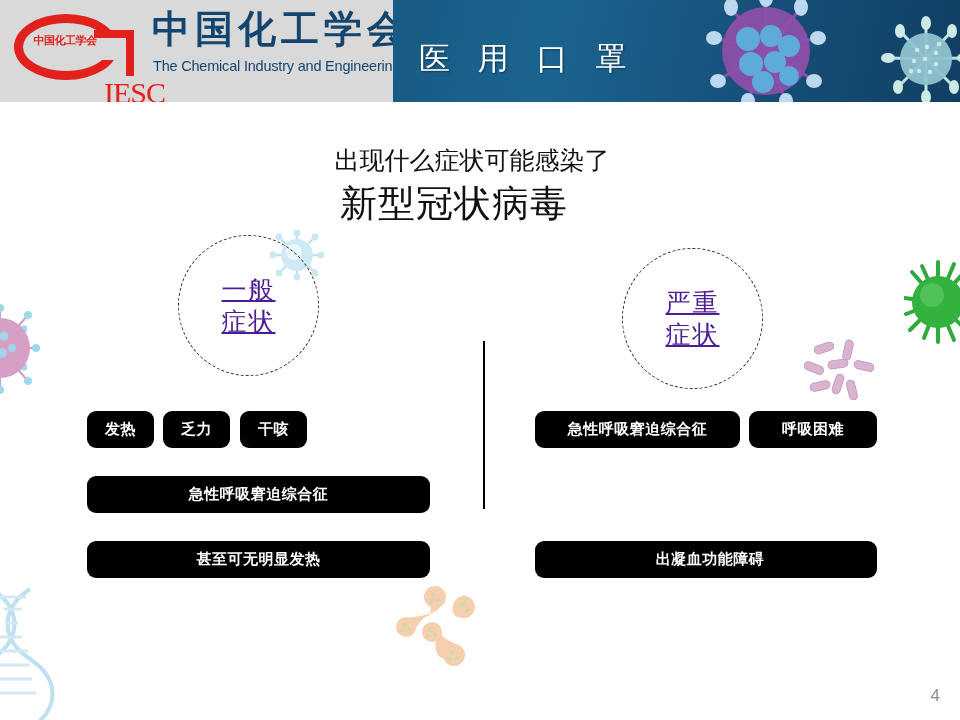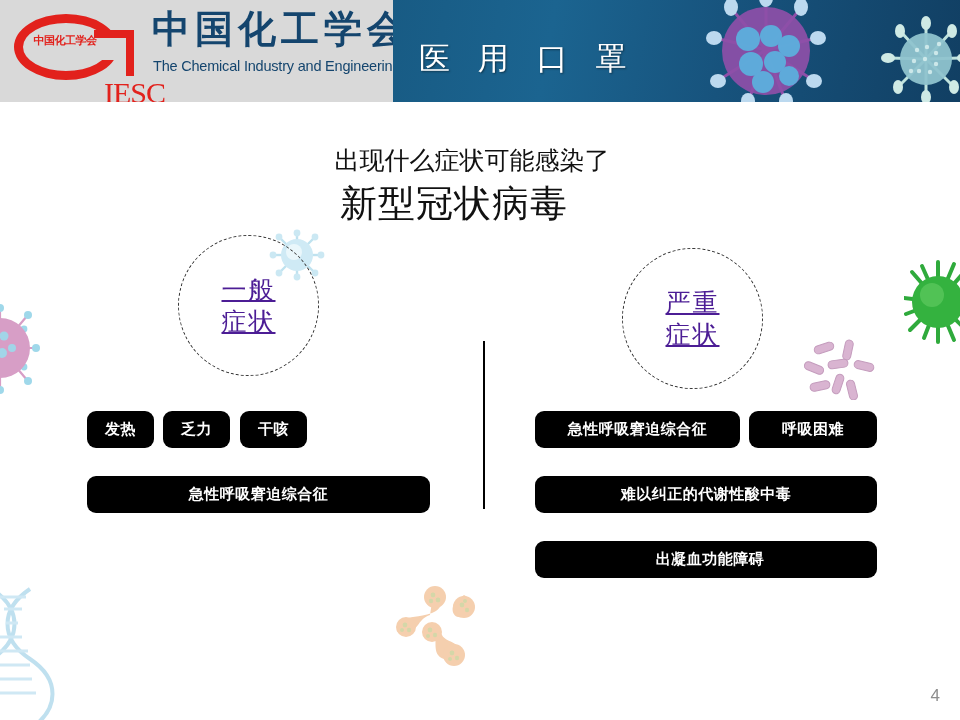--- a/index.html
+++ b/index.html
@@ -465,21 +465,21 @@
     <span class="cl">严重</span>
     <span class="cl">症状</span>
   </div>
 
   <div id="divider"></div>
 
   <div class="pill" style="left:87px; top:411px; width:67px; height:37px;">发热</div>
   <div class="pill" style="left:163px; top:411px; width:67px; height:37px;">乏力</div>
   <div class="pill" style="left:240px; top:411px; width:67px; height:37px;">干咳</div>
   <div class="pill" style="left:87px; top:476px; width:343px; height:37px;">急性呼吸窘迫综合征</div>
+  <div class="pill" style="left:87px; top:541px; width:343px; height:37px;">甚至可无明显发热</div>
 
   <div class="pill" style="left:535px; top:411px; width:205px; height:37px;">急性呼吸窘迫综合征</div>
   <div class="pill" style="left:749px; top:411px; width:128px; height:37px;">呼吸困难</div>
-  <div class="pill" style="left:535px; top:476px; width:342px; height:37px;">难以纠正的代谢性酸中毒</div>
   <div class="pill" style="left:535px; top:541px; width:342px; height:37px;padding-left:8px;">出凝血功能障碍</div>
 
   <div id="page-number">4</div>
 
 </div>
 
 </body></html>

